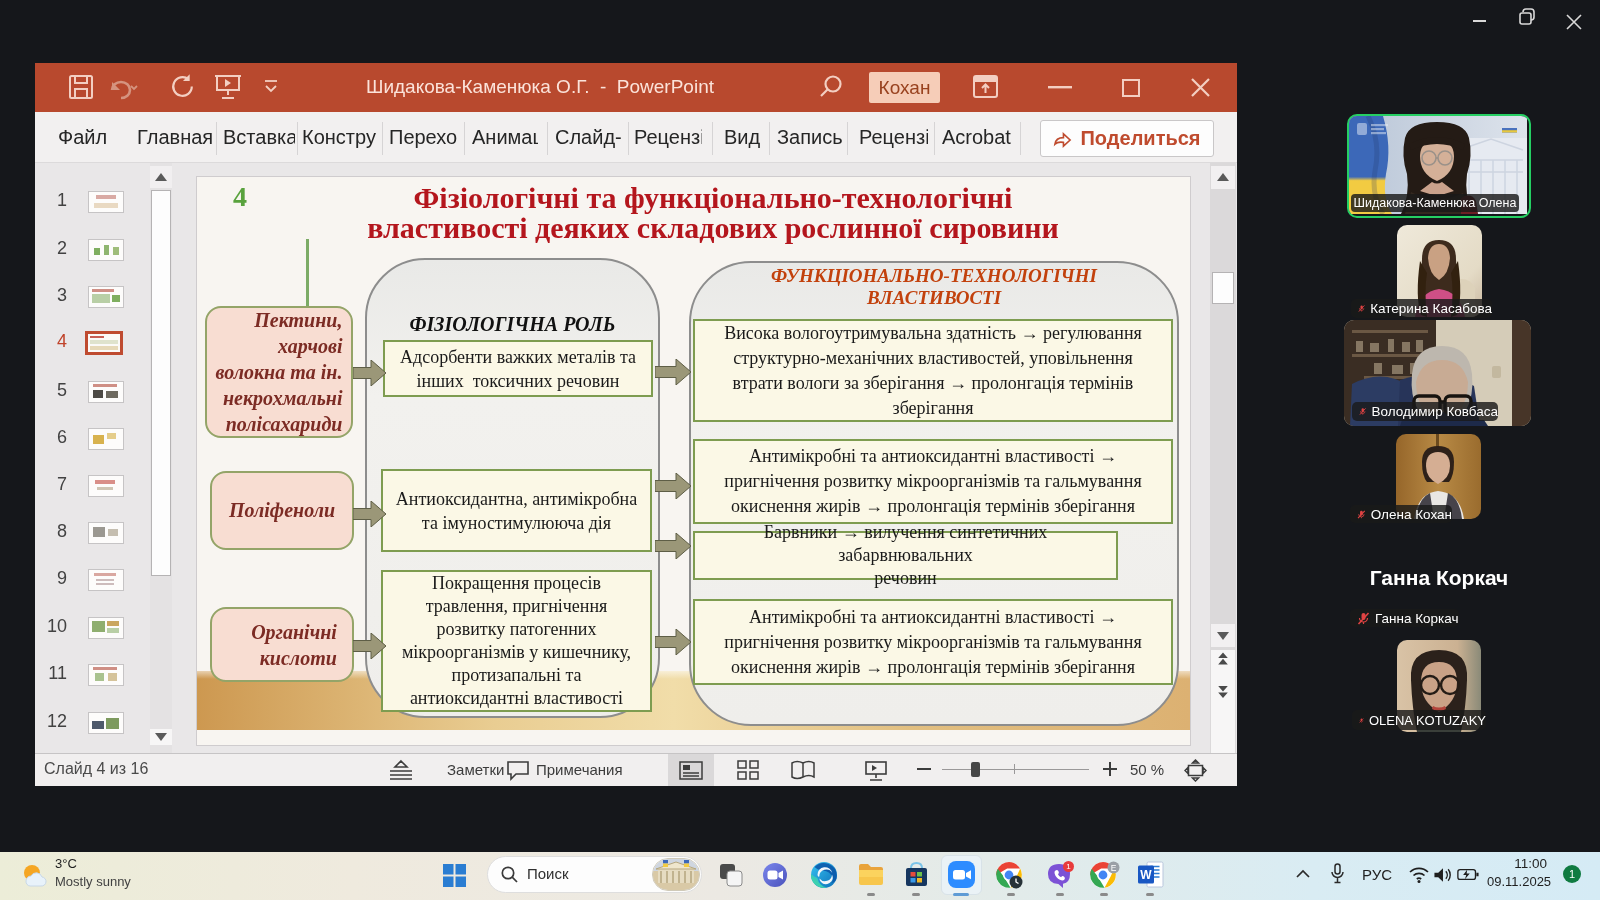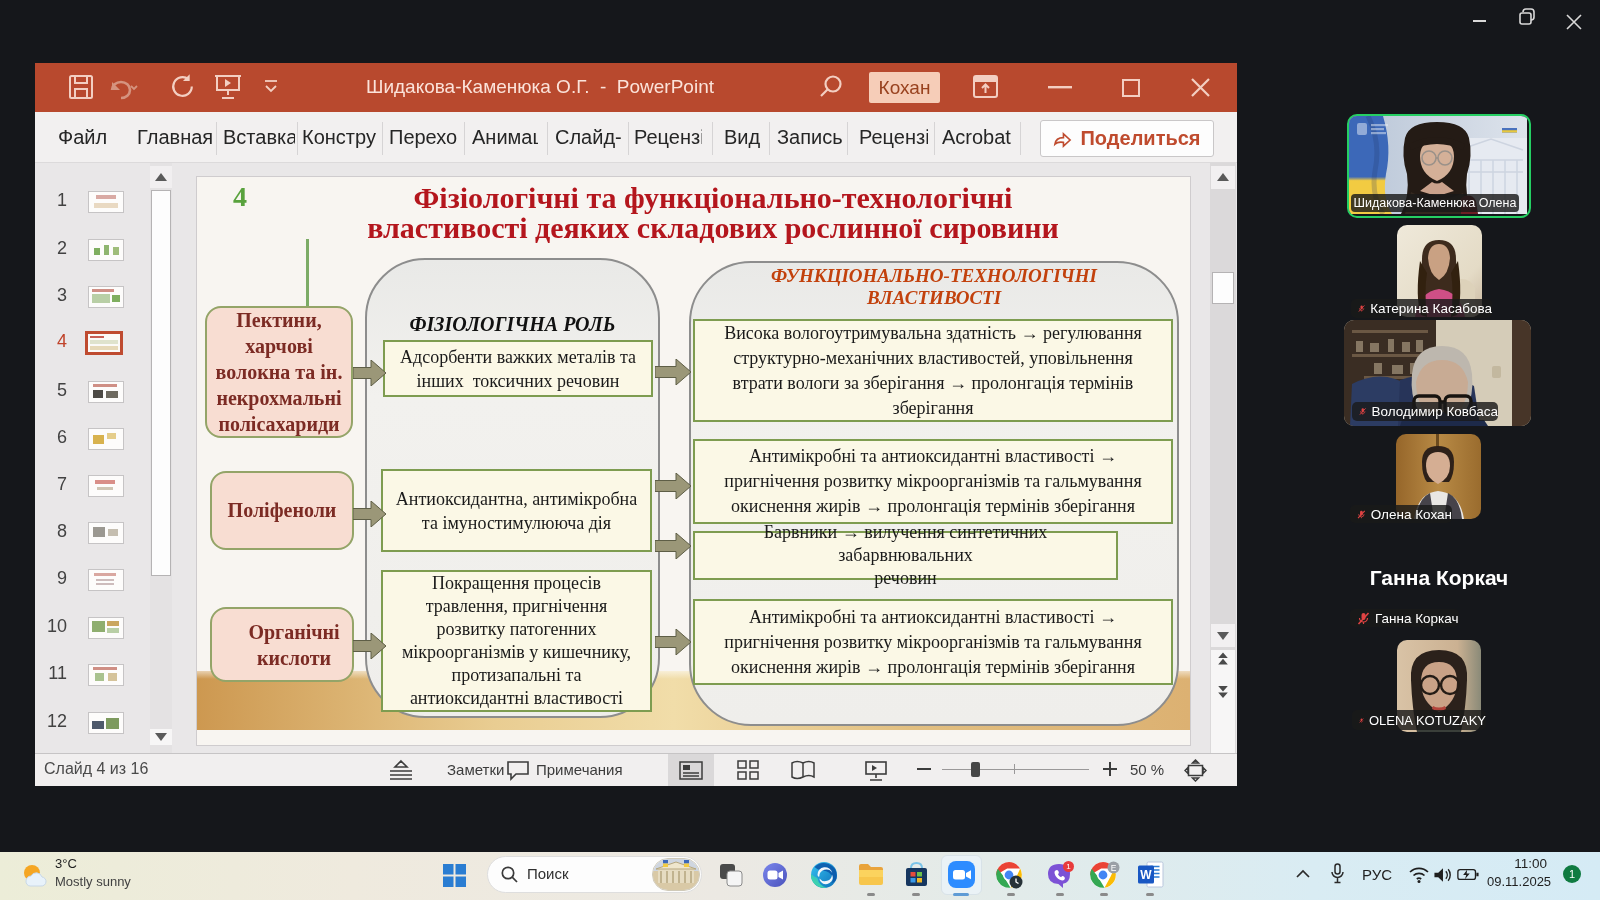--- a/index.html
+++ b/index.html
@@ -4,22 +4,22 @@
 <style>
   html,body{margin:0;padding:0;}
   #desk{position:relative;width:1600px;height:900px;background:#15171b;overflow:hidden;
         font-family:"Liberation Sans", sans-serif;}
   .a{position:absolute;}
   .serif{font-family:"Liberation Serif", serif;}
   .ybox{position:absolute;background:#fbf8e6;border:2px solid #7e9c50;box-sizing:border-box;
         font-family:"Liberation Serif", serif;color:#1a1a1a;text-align:center;
         display:flex;align-items:center;justify-content:center;}
   .pbox{position:absolute;background:#f8ddd2;border:2px solid #94a468;border-radius:16px;box-sizing:border-box;
-        font-family:"Liberation Serif", serif;color:#7c2b24;font-weight:bold;text-align:center;
-        display:flex;align-items:center;justify-content:center;}
+        font-family:"Liberation Serif", serif;color:#7c2b24;font-weight:bold;text-align:right;
+        display:flex;align-items:center;justify-content:center;font-style:italic;}
   .tag{position:absolute;background:rgba(26,26,26,0.82);border-radius:5px;color:#fff;
        display:flex;align-items:center;white-space:nowrap;}
   .num{position:absolute;width:30px;text-align:right;font-size:18px;color:#424242;}
   .thumb{position:absolute;left:88px;width:34px;height:20px;background:#fdfcfb;border:1px solid #c6c4c5;}
   .tabsep{position:absolute;top:122px;width:1px;height:33px;background:#d6d4d5;}
   .tab{position:absolute;top:112px;height:51px;line-height:51px;font-size:20px;color:#262626;white-space:nowrap;overflow:hidden;}
 </style>
 </head>
 <body>
 <div id="desk">

